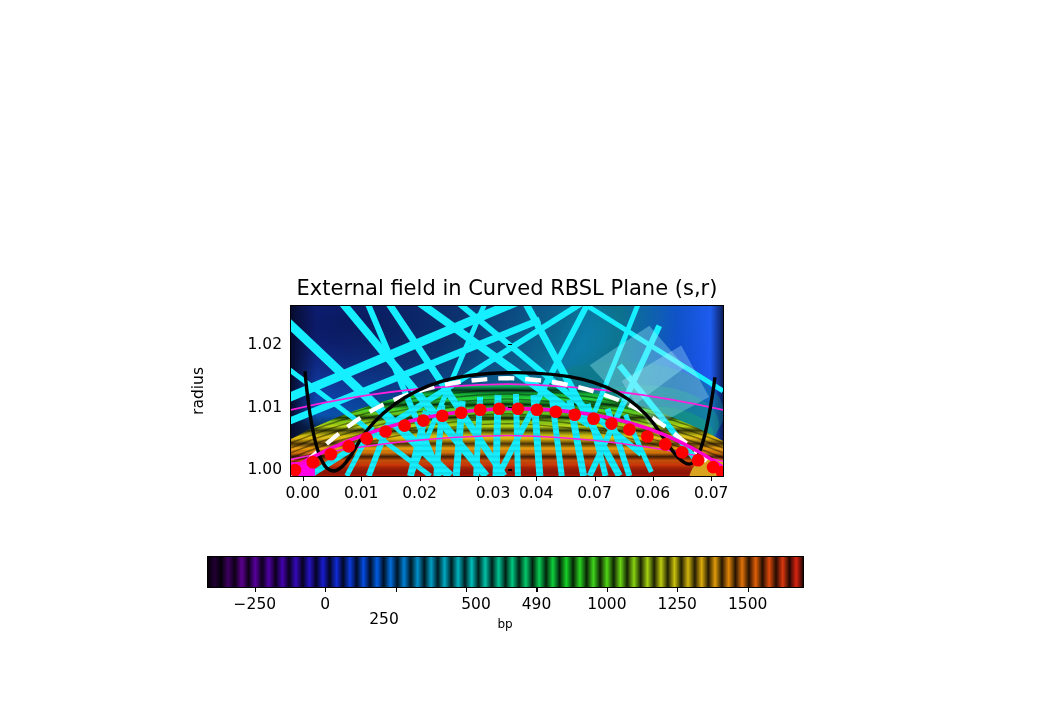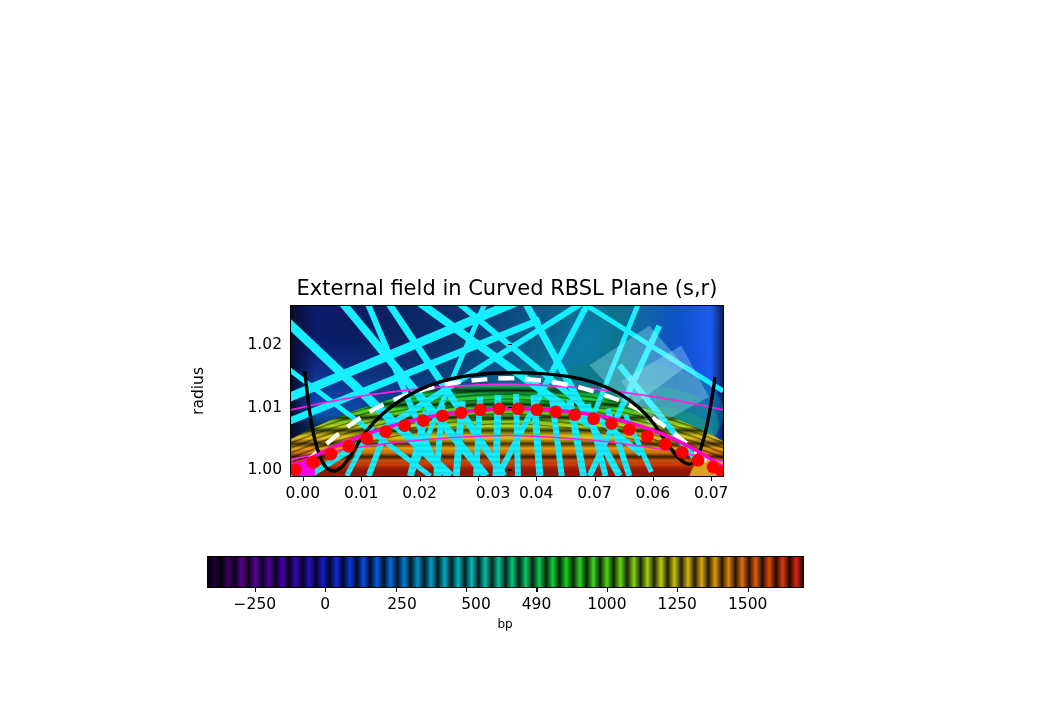--- a/index.html
+++ b/index.html
@@ -439,21 +439,21 @@
     </div>
 
   <div id="colorbar-axes">
     <div id="colorbar-grad" style="background: linear-gradient(to right, rgb(5, 0, 8) 0%, rgb(33, 0, 51) 1.136%, rgb(5, 0, 8) 2.273%, rgb(10, 0, 16) 2.273%, rgb(62, 0, 97) 3.409%, rgb(10, 0, 16) 4.545%, rgb(15, 0, 23) 4.545%, rgb(92, 0, 144) 5.682%, rgb(15, 0, 23) 6.818%, rgb(14, 0, 25) 6.818%, rgb(88, 0, 157) 7.955%, rgb(14, 0, 25) 9.091%, rgb(12, 0, 26) 9.091%, rgb(78, 0, 164) 10.227%, rgb(12, 0, 26) 11.364%, rgb(11, 0, 28) 11.364%, rgb(67, 2, 173) 12.5%, rgb(11, 0, 28) 13.636%, rgb(8, 2, 29) 13.636%, rgb(53, 10, 184) 14.773%, rgb(8, 2, 29) 15.909%, rgb(6, 3, 31) 15.909%, rgb(38, 19, 195) 17.045%, rgb(6, 3, 31) 18.182%, rgb(4, 4, 33) 18.182%, rgb(24, 27, 207) 19.318%, rgb(4, 4, 33) 20.455%, rgb(3, 7, 34) 20.455%, rgb(16, 42, 214) 21.591%, rgb(3, 7, 34) 22.727%, rgb(2, 9, 35) 22.727%, rgb(10, 59, 220) 23.864%, rgb(2, 9, 35) 25%, rgb(1, 12, 36) 25%, rgb(5, 76, 225) 26.136%, rgb(1, 12, 36) 27.273%, rgb(0, 15, 36) 27.273%, rgb(0, 93, 228) 28.409%, rgb(0, 15, 36) 29.545%, rgb(0, 18, 35) 29.545%, rgb(0, 110, 220) 30.682%, rgb(0, 18, 35) 31.818%, rgb(0, 20, 34) 31.818%, rgb(0, 127, 211) 32.955%, rgb(0, 20, 34) 34.091%, rgb(0, 23, 32) 34.091%, rgb(0, 144, 203) 35.227%, rgb(0, 23, 32) 36.364%, rgb(0, 25, 32) 36.364%, rgb(0, 158, 198) 37.5%, rgb(0, 25, 32) 38.636%, rgb(0, 27, 31) 38.636%, rgb(0, 169, 195) 39.773%, rgb(0, 27, 31) 40.909%, rgb(0, 29, 31) 40.909%, rgb(0, 180, 192) 42.045%, rgb(0, 29, 31) 43.182%, rgb(0, 30, 30) 43.182%, rgb(0, 190, 187) 44.318%, rgb(0, 30, 30) 45.455%, rgb(0, 31, 27) 45.455%, rgb(0, 193, 167) 46.591%, rgb(0, 31, 27) 47.727%, rgb(0, 31, 24) 47.727%, rgb(0, 196, 147) 48.864%, rgb(0, 31, 24) 50%, rgb(0, 32, 20) 50%, rgb(0, 199, 128) 51.136%, rgb(0, 32, 20) 52.273%, rgb(1, 32, 17) 52.273%, rgb(4, 202, 106) 53.409%, rgb(1, 32, 17) 54.545%, rgb(1, 33, 13) 54.545%, rgb(9, 205, 83) 55.682%, rgb(1, 33, 13) 56.818%, rgb(2, 33, 10) 56.818%, rgb(15, 207, 60) 57.955%, rgb(2, 33, 10) 59.091%, rgb(4, 34, 6) 59.091%, rgb(22, 210, 39) 60.227%, rgb(4, 34, 6) 61.364%, rgb(7, 34, 5) 61.364%, rgb(42, 212, 34) 62.5%, rgb(7, 34, 5) 63.636%, rgb(10, 34, 4) 63.636%, rgb(62, 213, 28) 64.773%, rgb(10, 34, 4) 65.909%, rgb(13, 34, 4) 65.909%, rgb(82, 214, 22) 67.045%, rgb(13, 34, 4) 68.182%, rgb(17, 34, 3) 68.182%, rgb(106, 213, 19) 69.318%, rgb(17, 34, 3) 70.455%, rgb(22, 34, 3) 70.455%, rgb(135, 211, 18) 71.591%, rgb(22, 34, 3) 72.727%, rgb(26, 33, 3) 72.727%, rgb(163, 208, 16) 73.864%, rgb(26, 33, 3) 75%, rgb(31, 33, 2) 75%, rgb(191, 204, 15) 76.136%, rgb(31, 33, 2) 77.273%, rgb(32, 31, 2) 77.273%, rgb(201, 193, 13) 78.409%, rgb(32, 31, 2) 79.545%, rgb(34, 29, 2) 79.545%, rgb(210, 182, 12) 80.682%, rgb(34, 29, 2) 81.818%, rgb(35, 27, 2) 81.818%, rgb(220, 170, 11) 82.955%, rgb(35, 27, 2) 84.091%, rgb(36, 25, 2) 84.091%, rgb(225, 154, 10) 85.227%, rgb(36, 25, 2) 86.364%, rgb(36, 21, 1) 86.364%, rgb(225, 134, 9) 87.5%, rgb(36, 21, 1) 88.636%, rgb(36, 18, 1) 88.636%, rgb(225, 114, 9) 89.773%, rgb(36, 18, 1) 90.909%, rgb(36, 15, 1) 90.909%, rgb(225, 95, 8) 92.045%, rgb(36, 15, 1) 93.182%, rgb(36, 12, 2) 93.182%, rgb(222, 75, 11) 94.318%, rgb(36, 12, 2) 95.455%, rgb(35, 9, 2) 95.455%, rgb(219, 55, 14) 96.591%, rgb(35, 9, 2) 97.727%, rgb(35, 6, 3) 97.727%, rgb(216, 35, 17) 98.864%, rgb(35, 6, 3) 100%);"></div>
   </div>
   <div id="cb-tick-holder">
       <div class="cbtick-label" style="left: 47.8726px;">−250</div>
       <div class="cbtick-mark" style="left: 47.8726px;"></div>
       <div class="cbtick-label" style="left: 118.274px;">0</div>
       <div class="cbtick-mark" style="left: 118.274px;"></div>
-      <div class="cbtick-label" style="left: 195px;">250</div>
+      <div class="cbtick-label" style="left: 177px; margin-top: 15px;">250</div>
       <div class="cbtick-mark" style="left: 188.675px;"></div>
       <div class="cbtick-label" style="left: 269px;">500</div>
       <div class="cbtick-mark" style="left: 259.075px;"></div>
       <div class="cbtick-label" style="left: 329.476px;">490</div>
       <div class="cbtick-mark" style="left: 329.476px;"></div>
       <div class="cbtick-label" style="left: 399.877px;">1000</div>
       <div class="cbtick-mark" style="left: 399.877px;"></div>
       <div class="cbtick-label" style="left: 470.278px;">1250</div>
       <div class="cbtick-mark" style="left: 470.278px;"></div>
       <div class="cbtick-label" style="left: 540.679px;">1500</div>

